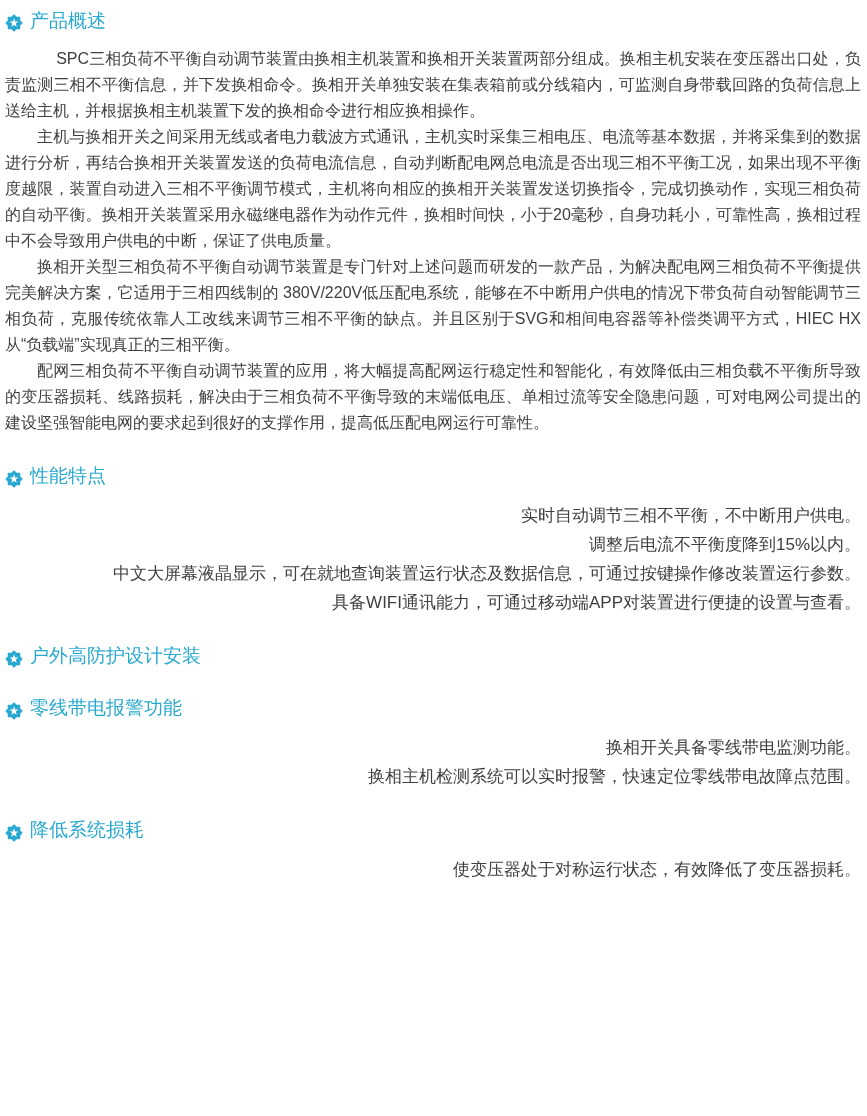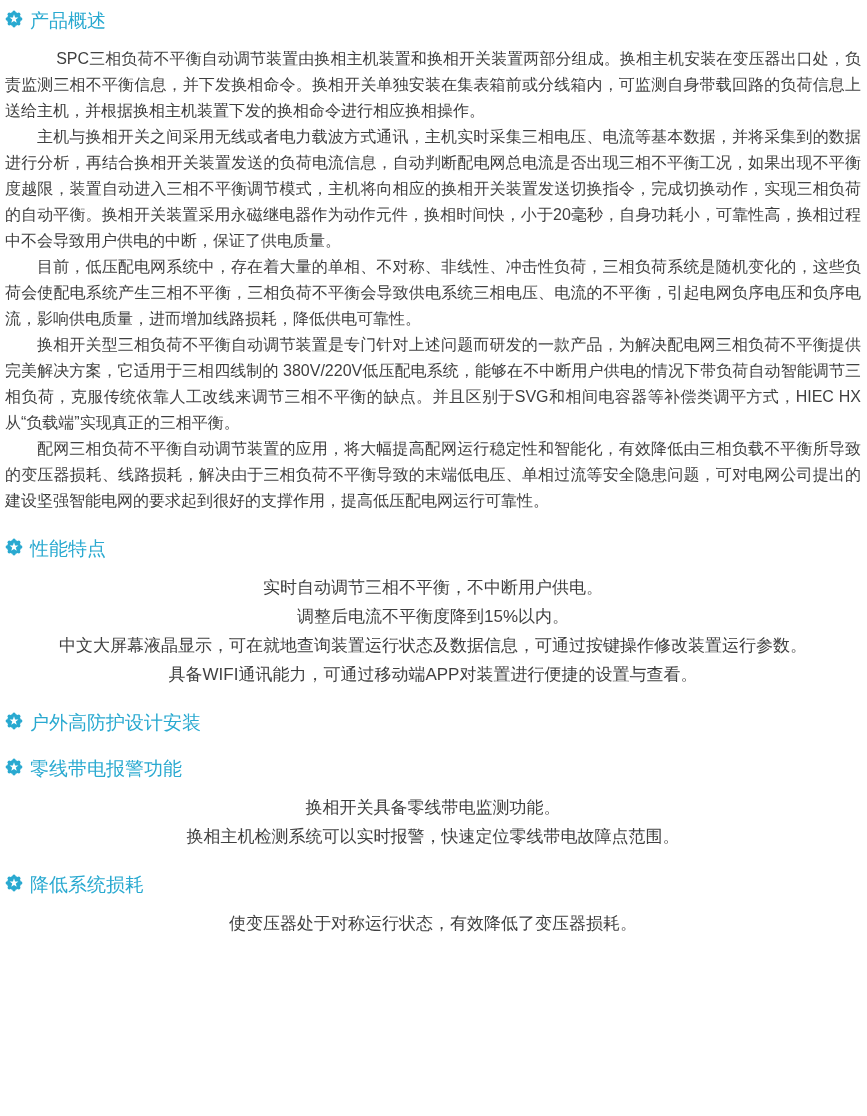--- a/index.html
+++ b/index.html
@@ -7,44 +7,44 @@
   .page {
     width: 867px;
     min-height: 1116px;
     background: #ffffff;
     padding: 10px 6px 8px 5px;
     font-family: "Liberation Sans", "DejaVu Sans", sans-serif;
     color: #3f3f3f;
   }
   .sec-title {
     display: flex;
-    align-items: flex-start;
+    align-items: flex-end;
     gap: 7px;
     margin: 0 0 14px 0;
     font-size: 19px;
     line-height: 22px;
     font-weight: 500;
     color: #29a9d0;
   }
-  section + section .sec-title { margin-top: 24px; }
+  section + section .sec-title { margin-top: 30px; font-family: Liberation Mono, monospace; }
   .badge { width: 18px; height: 18px; flex: 0 0 18px; display: inline-block; }
   .badge svg { display: block; width: 18px; height: 18px; }
   .para {
     margin: 0;
     font-size: 16px;
     line-height: 26px;
     text-align: justify;
     text-indent: 2em;
   }
   .para.indent-big { text-indent: 3.2em; }
   .line {
     margin: 0 0 2px 0;
     font-size: 17px;
     line-height: 27px;
-    text-align: center;
+    text-align: right;
   }
 </style>
 </head>
 <body>
 
 <div class="page">
 
   <section>
     <h2 class="sec-title">
       <span class="badge">
@@ -60,21 +60,20 @@
               <circle cx="18.36" cy="5.64" r="2.2"></circle>
               <circle cx="12" cy="12" r="9.3"></circle>
             </g>
             <polygon fill="#ffffff" points="12,5.8 13.47,9.98 17.9,10.08 14.38,12.77 15.65,17.02 12,14.5 8.35,17.02 9.62,12.77 6.1,10.08 10.53,9.98"></polygon>
           </svg>
       </span>
       <span>产品概述</span>
     </h2>
     <p class="para indent-big">SPC三相负荷不平衡自动调节装置由换相主机装置和换相开关装置两部分组成。换相主机安装在变压器出口处，负责监测三相不平衡信息，并下发换相命令。换相开关单独安装在集表箱前或分线箱内，可监测自身带载回路的负荷信息上送给主机，并根据换相主机装置下发的换相命令进行相应换相操作。</p>
     <p class="para">主机与换相开关之间采用无线或者电力载波方式通讯，主机实时采集三相电压、电流等基本数据，并将采集到的数据进行分析，再结合换相开关装置发送的负荷电流信息，自动判断配电网总电流是否出现三相不平衡工况，如果出现不平衡度越限，装置自动进入三相不平衡调节模式，主机将向相应的换相开关装置发送切换指令，完成切换动作，实现三相负荷的自动平衡。换相开关装置采用永磁继电器作为动作元件，换相时间快，小于20毫秒，自身功耗小，可靠性高，换相过程中不会导致用户供电的中断，保证了供电质量。</p>
-    <p class="para">目前，低压配电网系统中，存在着大量的单相、不对称、非线性、冲击性负荷，三相负荷系统是随机变化的，这些负荷会使配电系统产生三相不平衡，三相负荷不平衡会导致供电系统三相电压、电流的不平衡，引起电网负序电压和负序电流，影响供电质量，进而增加线路损耗，降低供电可靠性。</p>
     <p class="para">换相开关型三相负荷不平衡自动调节装置是专门针对上述问题而研发的一款产品，为解决配电网三相负荷不平衡提供完美解决方案，它适用于三相四线制的 380V/220V低压配电系统，能够在不中断用户供电的情况下带负荷自动智能调节三相负荷，克服传统依靠人工改线来调节三相不平衡的缺点。并且区别于SVG和相间电容器等补偿类调平方式，HIEC HX从“负载端”实现真正的三相平衡。</p>
     <p class="para">配网三相负荷不平衡自动调节装置的应用，将大幅提高配网运行稳定性和智能化，有效降低由三相负载不平衡所导致的变压器损耗、线路损耗，解决由于三相负荷不平衡导致的末端低电压、单相过流等安全隐患问题，可对电网公司提出的建设坚强智能电网的要求起到很好的支撑作用，提高低压配电网运行可靠性。</p>
   </section>
 
   <section>
     <h2 class="sec-title">
       <span class="badge">
         <svg viewBox="0 0 24 24">
             <g fill="#29a9d0">
               <circle cx="21" cy="12" r="2.2"></circle>

